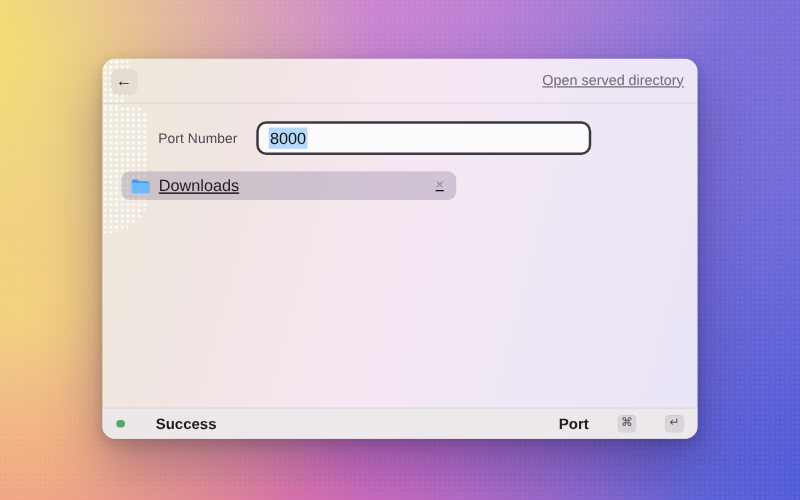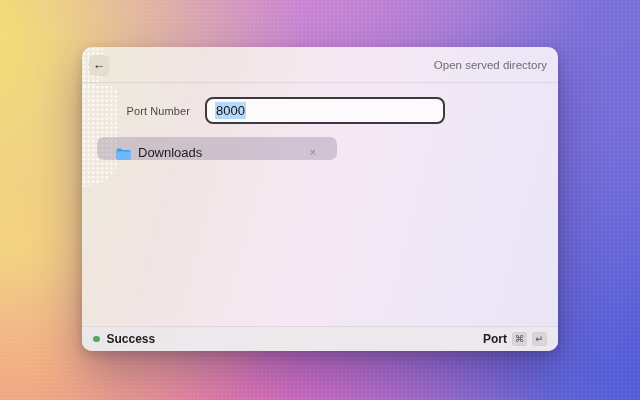--- a/index.html
+++ b/index.html
@@ -54,62 +54,64 @@
   }
   .back-btn {
     width: 20px; height: 20px; border: none; border-radius: 6px;
     background: #e3ded0; color: #1d1d1f;
     font-size: 13px; font-weight: bold; line-height: 20px; text-align: center;
     cursor: pointer; padding: 0;
     box-shadow: 0 0.5px 1px rgba(0,0,0,0.08);
   }
   .header .spacer, .statusbar .spacer { flex: 1; }
   .open-link {
-    font-size: 11.5px; color: #6e6a72; cursor: pointer;
+    font-size: 11.5px; color: #6e6a72; text-decoration: underline; cursor: pointer;
   }
 
   
   .content { position: relative; z-index: 1; flex: 1; padding-top: 14px; }
   .row { display: flex; align-items: center; }
   .row + .row { margin-top: 13px; }
   .row label {
     width: 108px; text-align: right; font-size: 11px; color: #4a474f;
     letter-spacing: 0.1px;
   }
-  .field { margin-left: 15px; width: 240px; }
+  .field { margin-left: 15px; width: 268px; }
 
   .port-input {
     height: 27px; border: 2px solid #3a3a40; border-radius: 8px;
     background: rgba(255,255,255,0.78);
     display: flex; align-items: center; padding-left: 8px;
     font-size: 13px; color: #141416; cursor: text;
   }
   .port-input .sel { background: #b5d9fa; padding: 1px 1px; border-radius: 1px; }
 
   .dir-field {
     height: 23px; border-radius: 7px;
     background: rgba(148,135,164,0.38);
-    display: flex; align-items: flex-end; padding: 0 19px;
+    display: flex; align-items: center; padding: 0 8px;
     cursor: default;
+    text-decoration: underline;
   }
   .folder { display: flex; align-items: center; margin-right: 7px; }
   .dir-name { font-size: 13px; font-weight: 500; color: #1d1d1f; }
   .clear {
     margin-left: auto; color: #8a8590; font-size: 11px; line-height: 1;
     cursor: pointer; padding: 2px;
   }
 
   
   .statusbar {
     position: relative; z-index: 1;
     flex: 0 0 25px; height: 25px;
     display: flex; align-items: center;
     padding: 0 11px;
     background: rgba(236,232,234,0.92);
     border-top: 1px solid rgba(80,70,90,0.10);
+    gap: 18px;
   }
   .dot {
     width: 6.5px; height: 6.5px; border-radius: 50%;
     background: #55a968; margin-right: 7px;
   }
   .s-label { font-size: 12px; font-weight: 700; color: #1d1d1f; }
   .s-msg { font-size: 12px; color: #6d6972; margin-left: 9px; }
   .stop { font-size: 12px; font-weight: 600; color: #1d1d1f; cursor: pointer; }
   .key {
     margin-left: 5px; min-width: 15px; height: 14px; padding: 0 2px;

